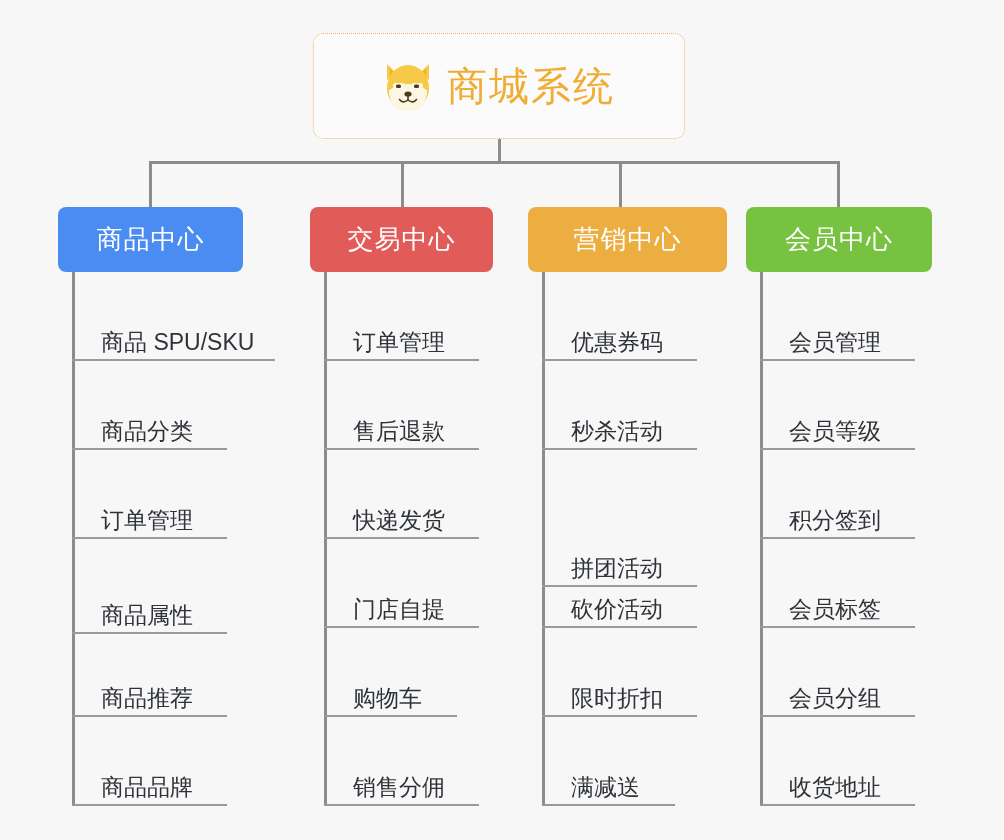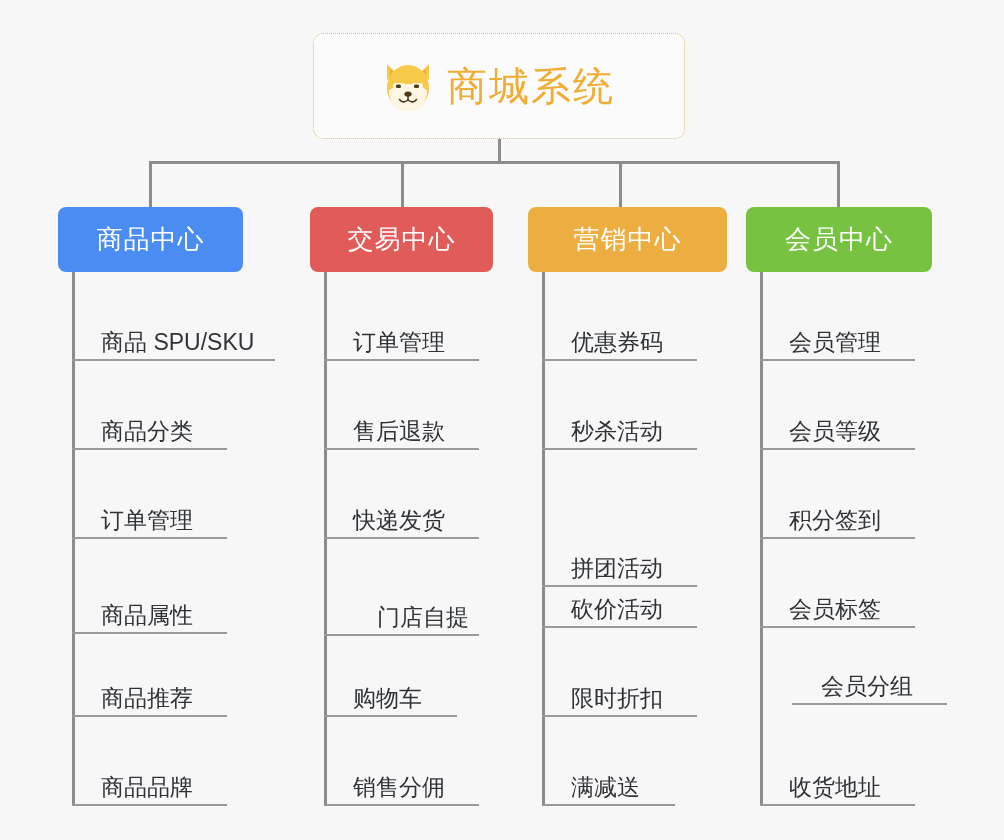--- a/index.html
+++ b/index.html
@@ -194,21 +194,21 @@
       <span class="leaf-label">订单管理</span>
     </div>
     <div class="leaf" style="top:89px;">
       <div class="leaf-underline" style="width:155px;"></div>
       <span class="leaf-label">售后退款</span>
     </div>
     <div class="leaf" style="top:178px;">
       <div class="leaf-underline" style="width:155px;"></div>
       <span class="leaf-label">快递发货</span>
     </div>
-    <div class="leaf" style="top:275px;padding-left:24px;">
+    <div class="leaf" style="top:267px;">
       <div class="leaf-underline" style="width:155px;"></div>
       <span class="leaf-label">门店自提</span>
     </div>
     <div class="leaf" style="top:356px;">
       <div class="leaf-underline" style="width:133px;"></div>
       <span class="leaf-label">购物车</span>
     </div>
     <div class="leaf" style="top:445px;">
       <div class="leaf-underline" style="width:155px;"></div>
       <span class="leaf-label">销售分佣</span>
@@ -254,21 +254,21 @@
       <span class="leaf-label">会员等级</span>
     </div>
     <div class="leaf" style="top:178px;">
       <div class="leaf-underline" style="width:155px;"></div>
       <span class="leaf-label">积分签到</span>
     </div>
     <div class="leaf" style="top:267px;">
       <div class="leaf-underline" style="width:155px;"></div>
       <span class="leaf-label">会员标签</span>
     </div>
-    <div class="leaf" style="top:344px;margin-left:32px;">
+    <div class="leaf" style="top:356px;">
       <div class="leaf-underline" style="width:155px;"></div>
       <span class="leaf-label">会员分组</span>
     </div>
     <div class="leaf" style="top:445px;">
       <div class="leaf-underline" style="width:155px;"></div>
       <span class="leaf-label">收货地址</span>
     </div>
   </div>
 
 </div>

